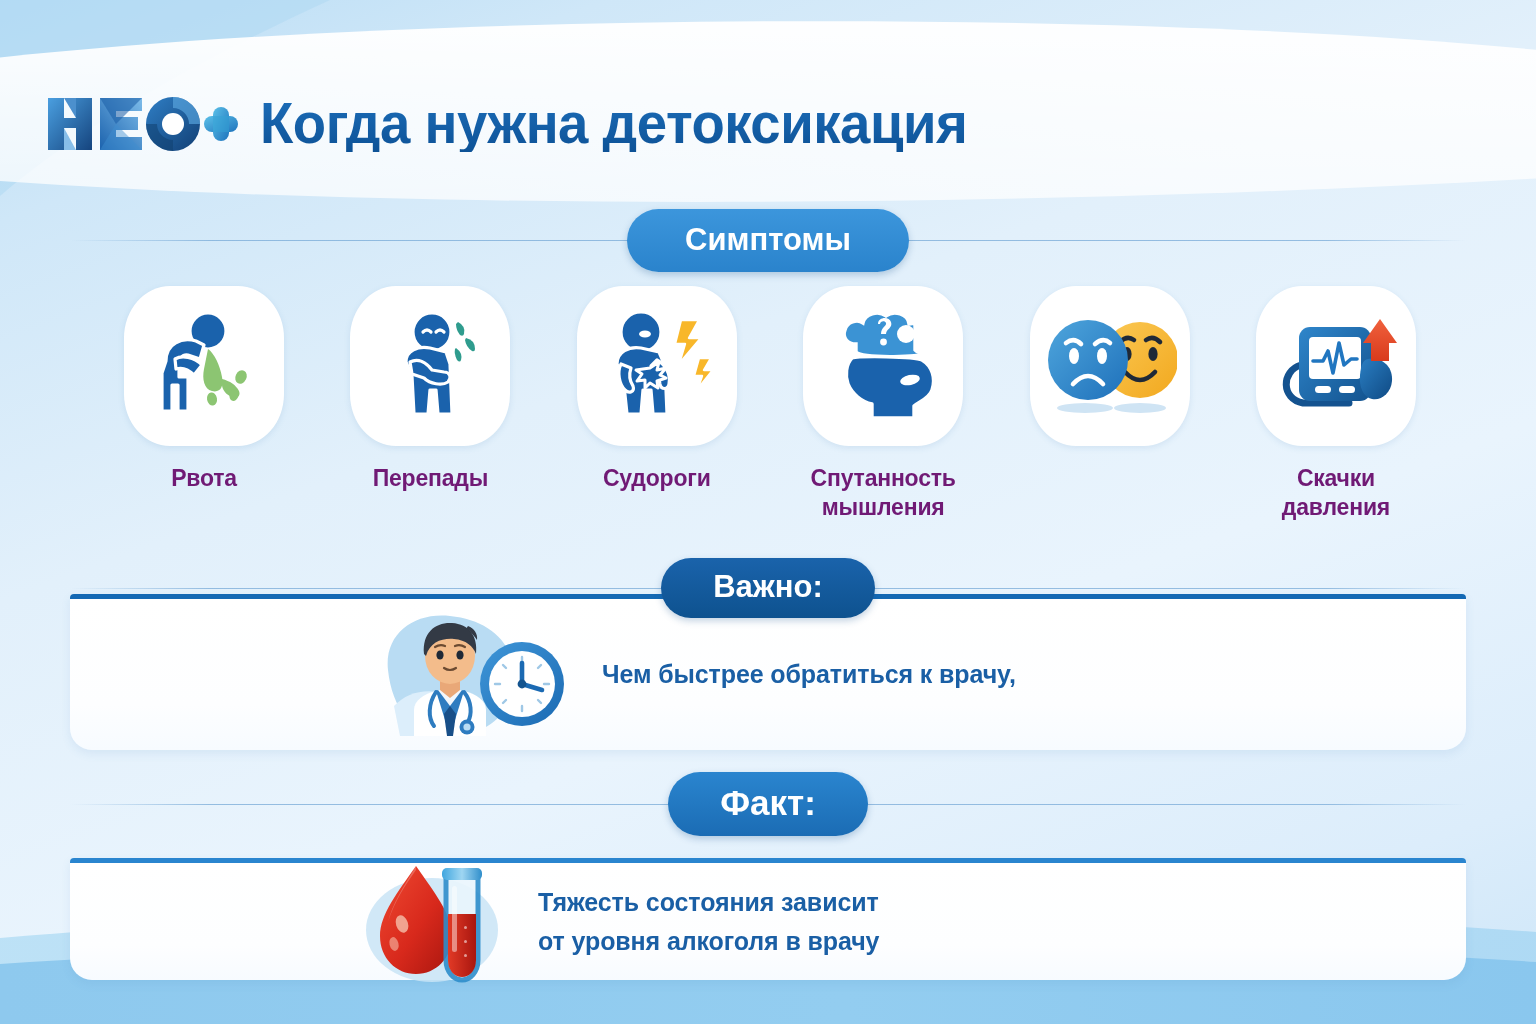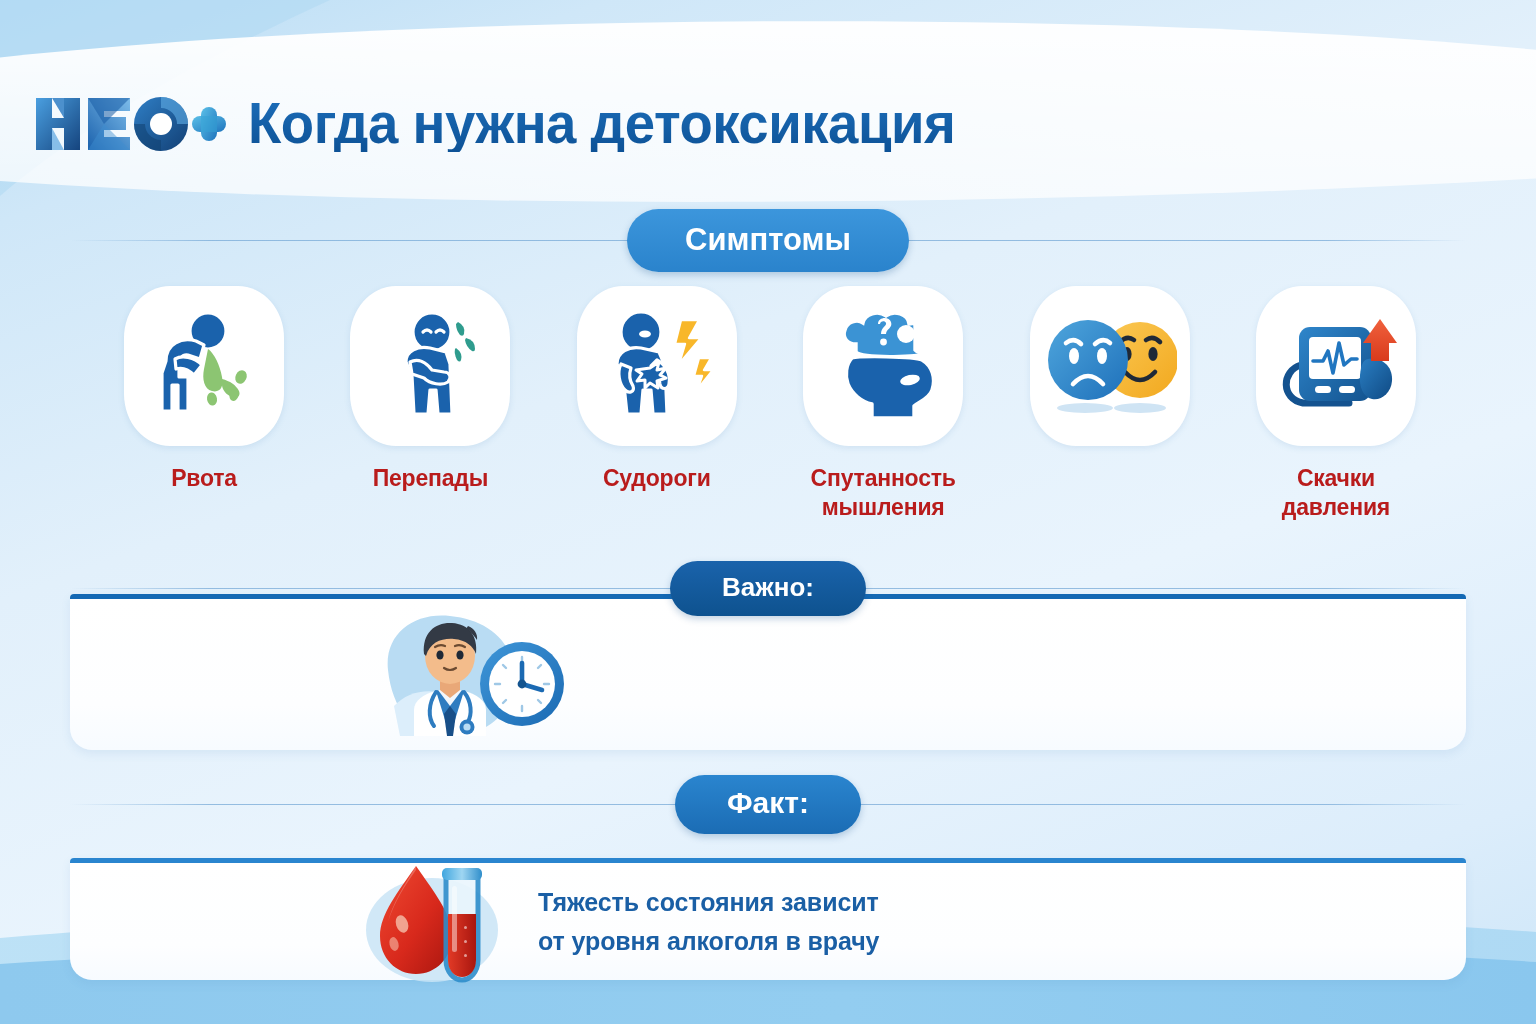--- a/index.html
+++ b/index.html
@@ -20,21 +20,21 @@
   .bg-layer { position: absolute; inset: 0; overflow: hidden; pointer-events: none; }
   .bg-layer svg { position: absolute; inset: 0; width: 1536px; height: 1024px; display: block; }
 
   
   .header {
     position: absolute;
     top: 78px; left: 0; width: 100%;
     height: 90px;
     display: flex;
     align-items: center;
-    padding-left: 34px;
+    padding-left: 46px;
     gap: 22px;
     z-index: 6;
   }
   .logo { display: flex; align-items: flex-end; height: 62px; }
   .logo svg { display: block; }
 
   .page-title {
     font-family: "Liberation Sans", sans-serif;
     font-size: 58px;
     font-weight: 700;
@@ -76,26 +76,26 @@
     box-shadow: 0 3px 7px rgba(20,80,140,.25);
     white-space: nowrap;
   }
   .badge-symptoms {
     background: linear-gradient(180deg, #3c96dc 0%, #2a83cc 100%);
     font-size: 31px;
     padding: 15px 58px 17px;
   }
   .badge-dark {
     background: linear-gradient(180deg, #1a63ab 0%, #0e528f 100%);
-    font-size: 26px;
+    font-size: 31px;
     padding: 13px 52px 16px;
   }
   .badge-mid {
     background: linear-gradient(180deg, #2a85cf 0%, #1b6cb4 100%);
-    font-size: 30px;
+    font-size: 35px;
     padding: 13px 52px 16px;
   }
 
   
   .symptoms-row {
     position: absolute;
     top: 286px;
     left: 120px;
     width: 1300px;
     display: flex;
@@ -116,21 +116,21 @@
     display: flex;
     align-items: center;
     justify-content: center;
   }
   .symptom-card svg { display: block; }
   .symptom-label {
     margin-top: 18px;
     text-align: center;
     font-size: 23px;
     font-weight: 700;
-    color: #b91c1c;
+    color: #701a75;
     line-height: 1.25;
     letter-spacing: -0.2px;
   }
 
   
   .info-card {
     position: absolute;
     left: 70px;
     width: 1396px;
     background: linear-gradient(180deg, #ffffff 0%, #fdfeff 70%, #f7fbff 100%);
@@ -473,20 +473,21 @@
           <path d="M74,58 q6,4 12,0"></path>
         </g>
 
         <path d="M66,82 C58,94 58,108 64,116" fill="none" stroke="#2e7cc0" stroke-width="4" stroke-linecap="round"></path>
         <path d="M94,82 C102,92 102,104 98,112" fill="none" stroke="#2e7cc0" stroke-width="4" stroke-linecap="round"></path>
         <circle cx="97" cy="117" r="7.5" fill="#2e7cc0"></circle>
         <circle cx="97" cy="117" r="3.6" fill="#b9dcf3"></circle>
       </svg>
     </div>
     <div class="info-text">
+      <div>Чем быстрее обратиться к врачу,</div>
     </div>
   </div>
 </div>
 
 <div class="section-head" style="top:560px; height:56px;">
   <div class="rule"></div>
   <div class="badge badge-dark">Важно:</div>
 </div>
 
 <div class="info-card fact" style="top:858px; height:122px;">

